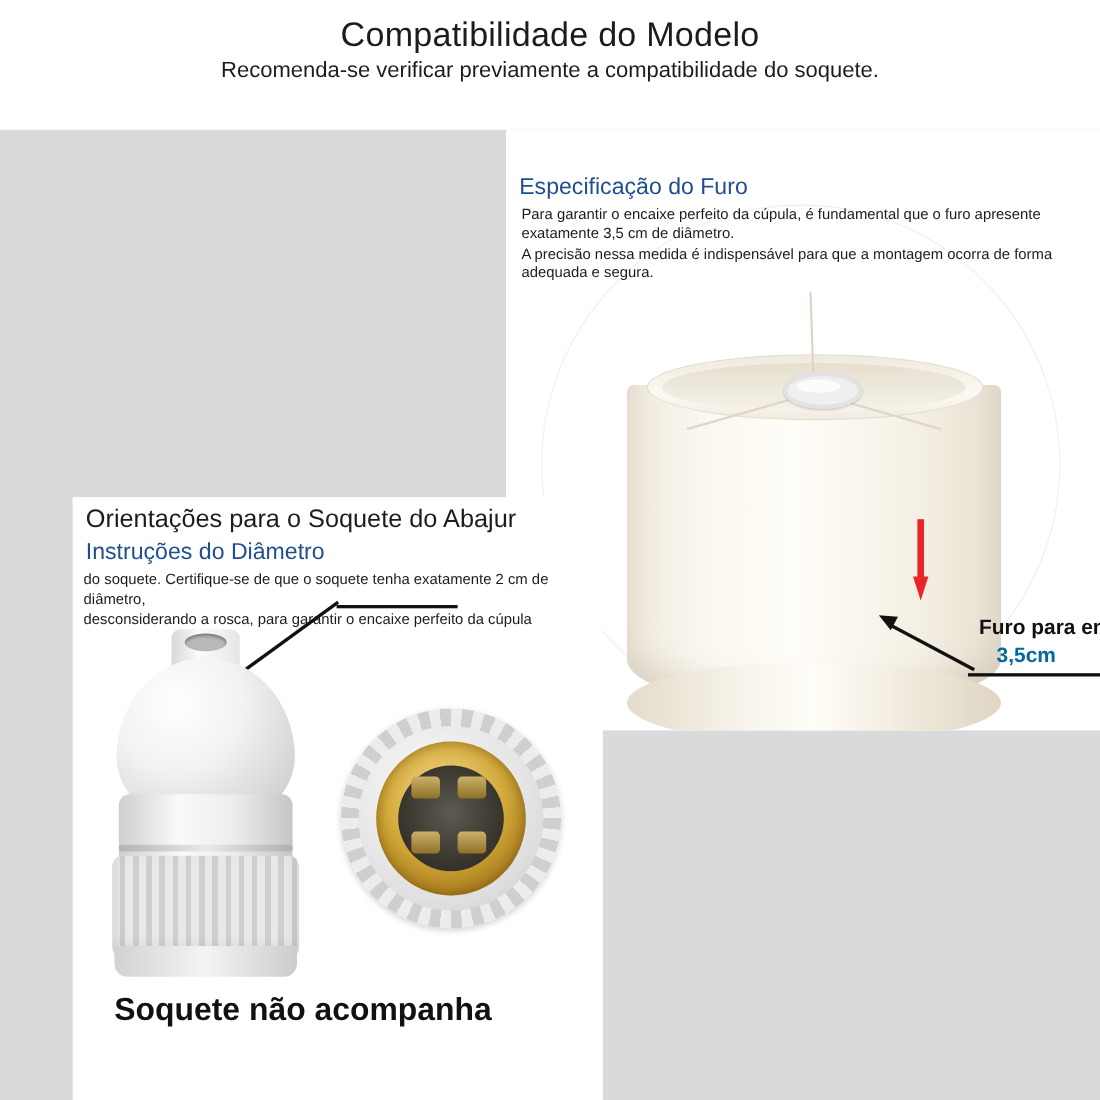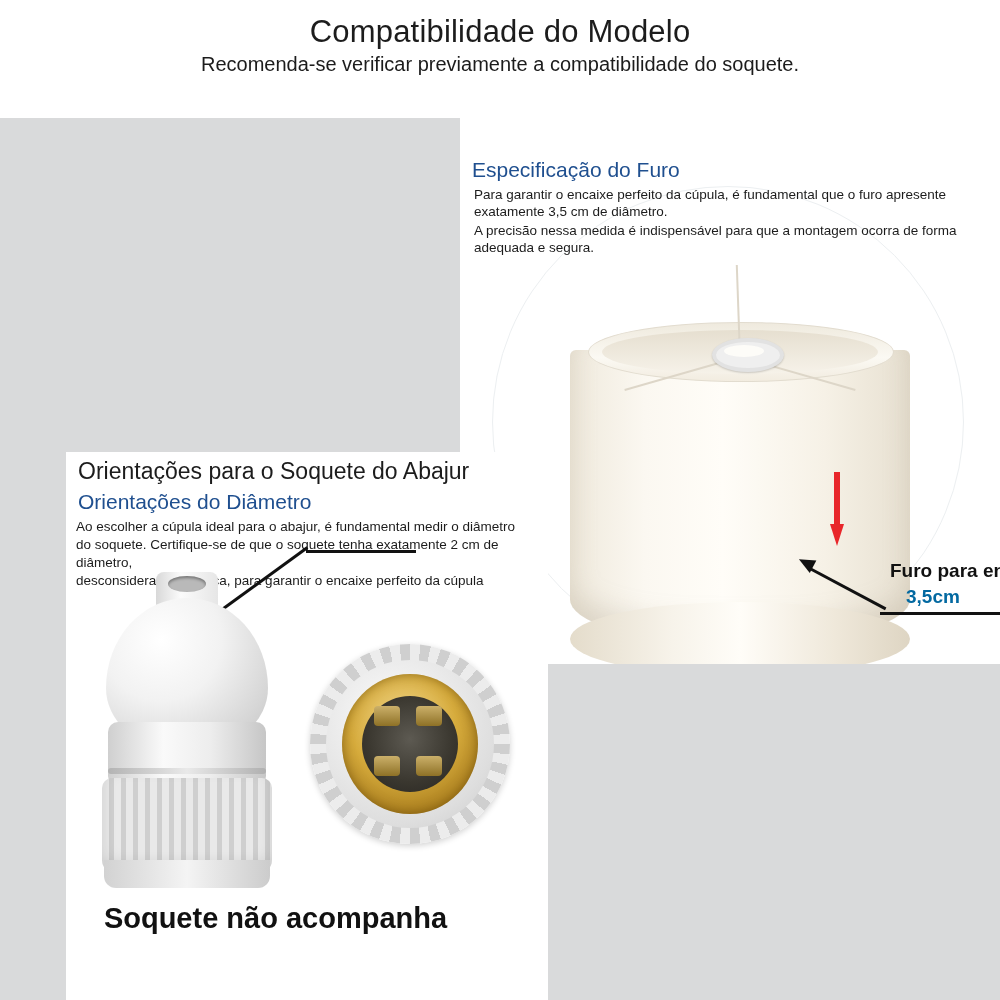--- a/index.html
+++ b/index.html
@@ -291,23 +291,22 @@
         <div class="diag"></div>
         <div class="lbl1">Furo para encaixe</div>
         <div class="lbl2">3,5cm</div>
         <div class="underline"></div>
       </div>
     </div>
   </div>
 
   <div class="panel-soquete">
     <div class="title">Orientações para o Soquete do Abajur</div>
-    <div class="subtitle">Orientações do Diâmetro</div>
+    <div class="subtitle">Instruções do Diâmetro</div>
     <div class="body">
-      <p class="para">Ao escolher a cúpula ideal para o abajur, é fundamental medir o diâmetro</p>
       <p class="para">do soquete. Certifique-se de que o soquete tenha exatamente 2 cm de diâmetro,</p>
       <p class="para">desconsiderando a rosca, para garantir o encaixe perfeito da cúpula</p>
     </div>
 
     <div class="pointer-a">
       <div class="ahead"></div>
       <div class="seg1"></div>
       <div class="seg2"></div>
     </div>
 

